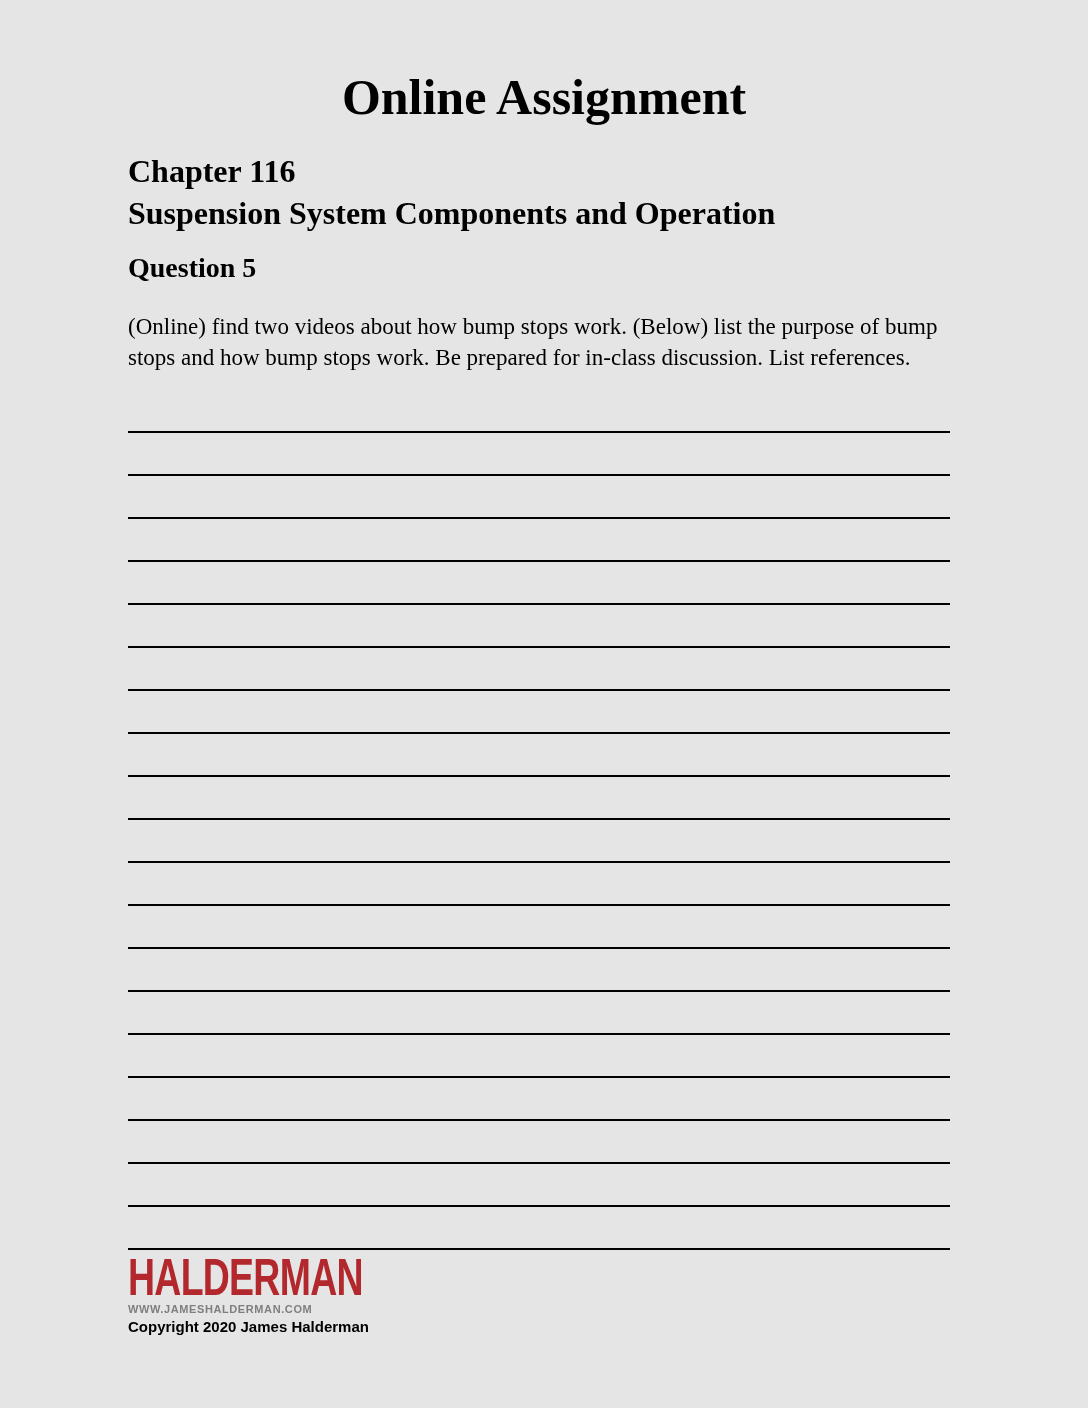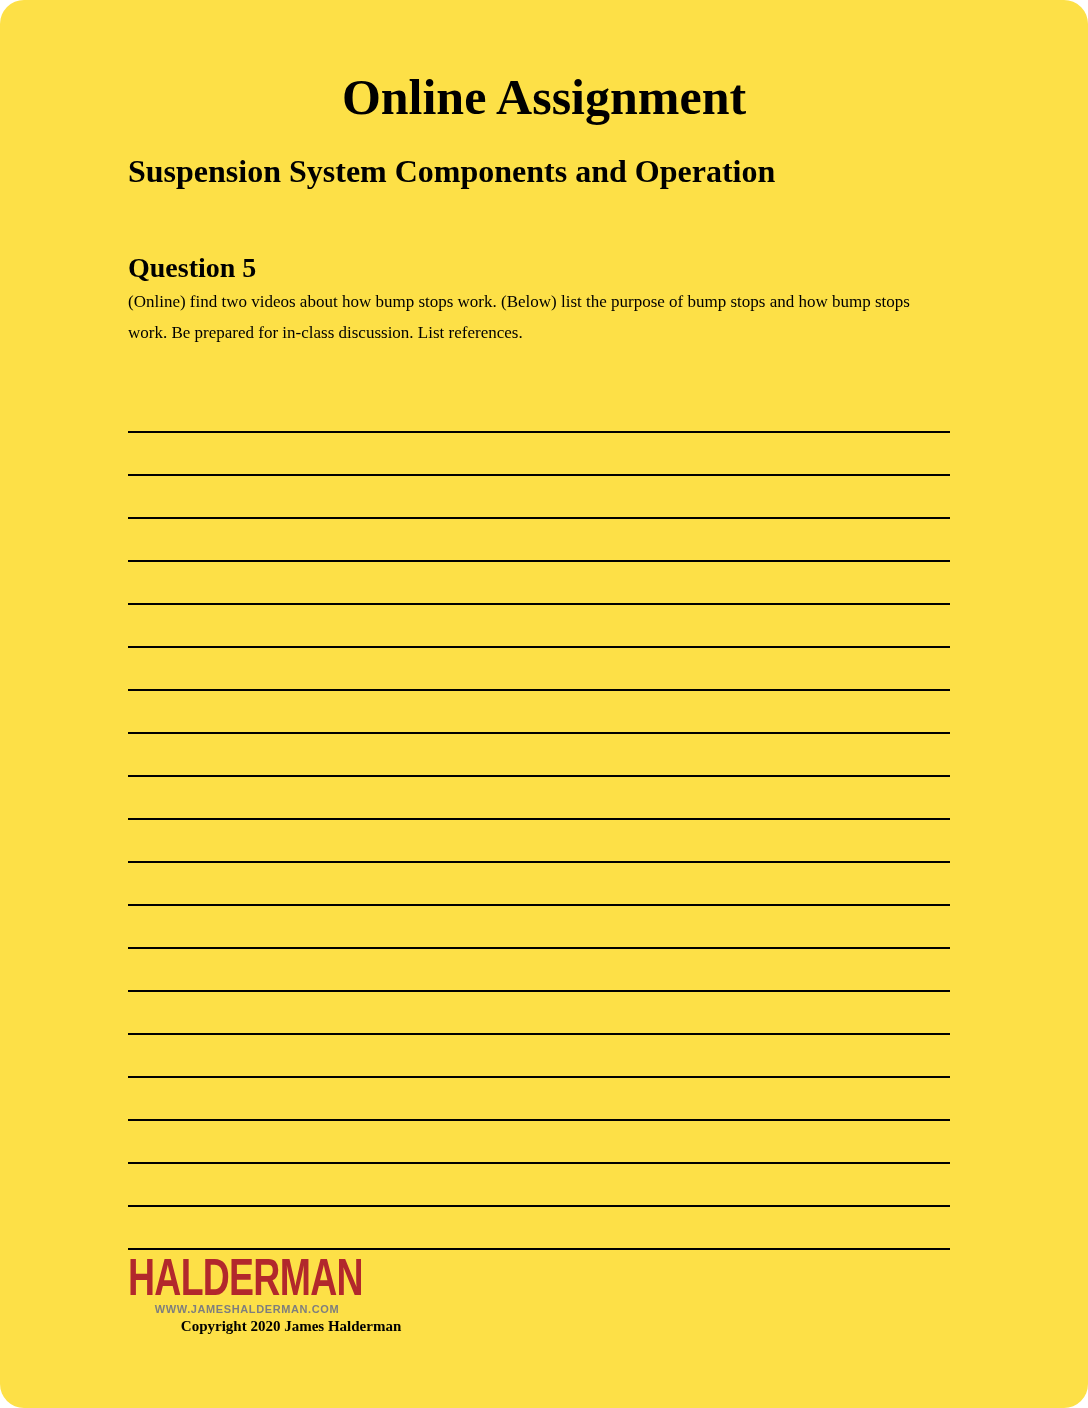--- a/index.html
+++ b/index.html
@@ -8,22 +8,21 @@
     width: 1088px;
     height: 1408px;
     position: relative;
     font-family: "Liberation Serif", serif;
     color: #000000;
     overflow: hidden;
   }
   .page {
     position: absolute;
     inset: 0;
-    background: #fde047;
-    border-radius: 24px;
+    background: #e5e5e5;
   }
   .doc-title {
     position: absolute;
     left: 0;
     right: 0;
     top: 72px;
     text-align: center;
     font-family: "Liberation Serif", serif;
     font-weight: bold;
     font-size: 50px;
@@ -42,23 +41,23 @@
     left: 128px;
     top: 251px;
     font-weight: bold;
     font-size: 28px;
     line-height: 1.2;
     text-align: right;
   }
   .question-text {
     position: absolute;
     left: 128px;
-    top: 286px;
+    top: 311px;
     width: 822px;
-    font-size: 17px;
+    font-size: 23px;
     line-height: 31px;
   }
   .answer-lines {
     position: absolute;
     left: 128px;
     top: 390px;
     width: 822px;
   }
   .answer-line {
     height: 43px;
@@ -76,48 +75,48 @@
     line-height: 1;
     letter-spacing: -1px;
     white-space: nowrap;
     transform: scaleX(0.72);
     transform-origin: 0 50%;
     color: #B2282C;
   }
   .logo-url {
     width: 238px;
     margin-top: 1px;
-    text-align: center;
+    text-align: left;
     font-family: "Liberation Sans", sans-serif;
     font-weight: bold;
     font-size: 11px;
     line-height: 1;
     letter-spacing: 0.6px;
     color: #7E7E7E;
     white-space: nowrap;
   }
   .copyright {
     margin-top: 4px;
-    font-family: Liberation Serif, serif;
+    font-family: Liberation Sans, sans-serif;
     font-weight: bold;
     font-size: 15px;
     line-height: 1;
     color: #000000;
     white-space: nowrap;
-    text-align: center;
   }
 </style>
 </head>
 <body>
 
 <div class="page">
 
   <h1 class="doc-title">Online Assignment</h1>
 
   <div class="chapter-block">
+    <div>Chapter 116</div>
     <div>Suspension System Components and Operation</div>
   </div>
 
   <div class="question-label">Question 5</div>
 
   <p class="question-text">(Online) find two videos about how bump stops work. (Below) list the purpose of bump stops and how bump stops work. Be prepared for in-class discussion. List references.</p>
 
   <div class="answer-lines">
       <div class="answer-line"></div>
       <div class="answer-line"></div>

